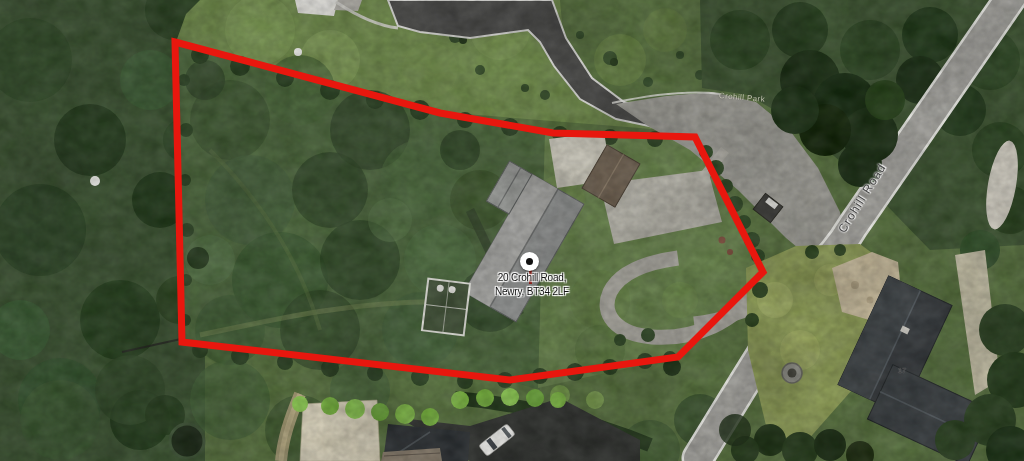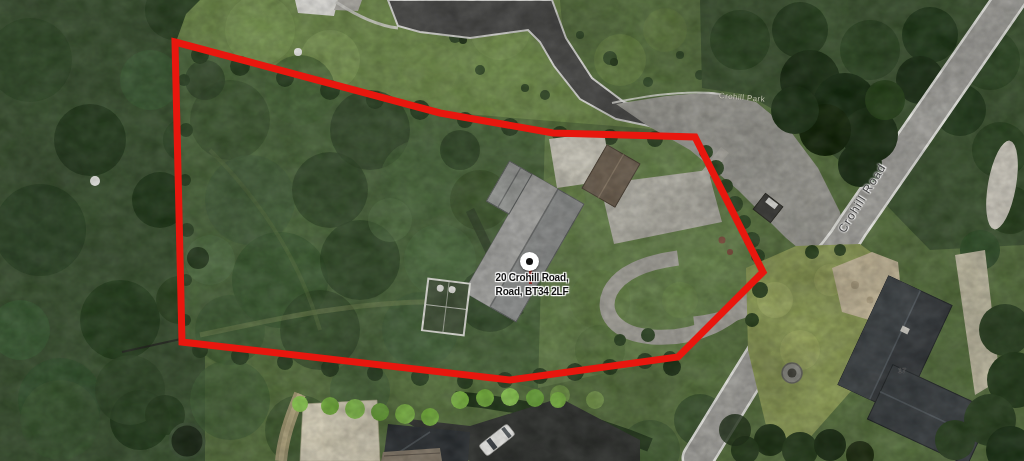--- a/index.html
+++ b/index.html
@@ -1,21 +1,21 @@
 <!DOCTYPE html>
 <html><head>
 <meta charset="utf-8">
 <style>
   html,body{margin:0;padding:0;background:#222;}
   .map{position:relative;width:1024px;height:461px;overflow:hidden;background:#57703e;
        font-family:"Liberation Sans",sans-serif;}
   .map svg{position:absolute;left:0;top:0;}
   .boundary{fill:none;stroke-width:7;stroke-linejoin:miter;stroke-miterlimit:8;}
   .addr-label{position:absolute;left:470px;top:271px;width:124px;text-align:center;
-      font-size:10px;font-weight:bold;line-height:13.5px;color:#121212;letter-spacing:-0.2px;
+      font-size:10px;font-weight:normal;line-height:13.5px;color:#121212;letter-spacing:-0.2px;
       text-shadow:0 0 2px #fff,0 0 2px #fff,1px 1px 1px #fff,-1px -1px 1px #fff,1px -1px 1px #fff,-1px 1px 1px #fff;
       white-space:nowrap;}
   .road-label{position:absolute;left:812px;top:191px;width:100px;text-align:center;
       font-size:12px;color:#454545;letter-spacing:1.1px;transform:rotate(-58deg);
       text-shadow:0 0 2px rgba(255,255,255,.95),0 0 2px rgba(255,255,255,.9),1px 1px 1px rgba(255,255,255,.85);
       white-space:nowrap;}
   .sideroad-label{position:absolute;left:706px;top:93px;width:72px;text-align:center;
       font-size:8px;color:#dedacc;opacity:.8;letter-spacing:.4px;transform:rotate(5deg);
       text-shadow:0 0 1px rgba(50,60,45,.6);white-space:nowrap;}
   .house-number{position:absolute;left:898px;top:367px;font-size:7px;color:#242424;
@@ -362,18 +362,18 @@
     <polygon class="boundary" points="175,42 440,113 553,133 695,137 763,272 678,357 510,380 182,342" stroke="#e8170e"></polygon>
   </svg>
 
   <div class="marker-stem"></div>
   <div class="marker">
     <div class="marker-dot"></div>
   </div>
 
   <div class="addr-label">
     <div>20 Crohill Road,</div>
-    <div>Road, BT34 2LF</div>
+    <div>Newry, BT34 2LF</div>
   </div>
   <div class="road-label">Crohill Road</div>
   <div class="sideroad-label">Crohill Park</div>
   <div class="house-number">17</div>
 </div>
 
 </body></html>

